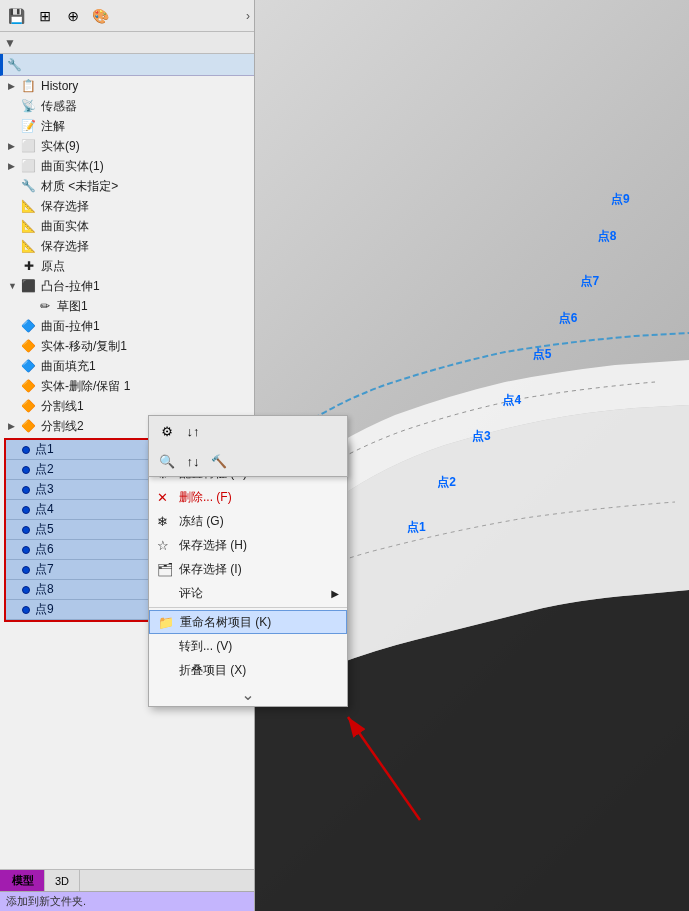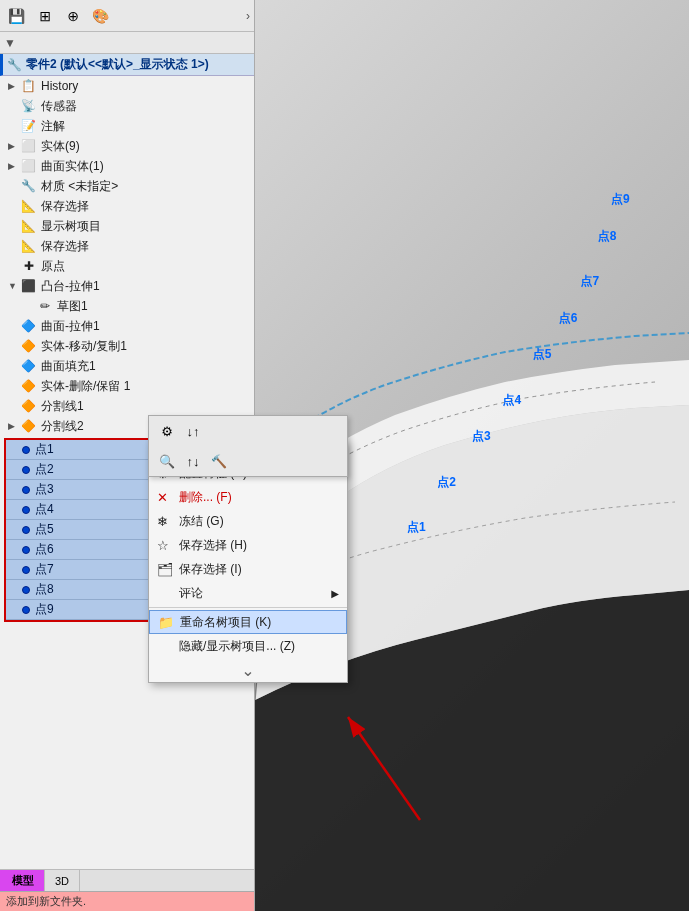--- a/index.html
+++ b/index.html
@@ -165,29 +165,29 @@
     }
     .bottom-tab {
       padding: 2px 10px;
       font-size: 11px;
       cursor: pointer;
       border-right: 1px solid #bbb;
       display: flex;
       align-items: center;
     }
     .bottom-tab.active {
-      background: #d946ef;
+      background: #a21caf;
       font-weight: bold;
       padding-left: 12px;
     }
 
     
     .status-bar {
       height: 20px;
-      background: #fca5a5;
+      background: #c4b5fd;
       border-top: 1px solid #aaa;
       display: flex;
       align-items: center;
       padding: 0 6px;
       font-size: 11px;
       color: #333;
     }
 
     
     .right-panel {
@@ -322,21 +322,20 @@
       <div class="toolbar-btn">🎨</div>
       <div class="toolbar-arrow">›</div>
     </div>
 
     <div class="filter-row">
       <span class="filter-icon">▼</span>
     </div>
 
     <div class="part-header">
       <span style="margin-right:4px;">🔧</span>
-      <span>零件2 (默认&lt;&lt;默认&gt;_显示状态 1&gt;)</span>
     </div>
 
     <div class="tree-area">
 
       <div class="tree-item">
         <span class="arrow">▶</span>
         <span class="item-icon">📋</span>
         <span class="item-label">History</span>
       </div>
 
@@ -372,21 +371,21 @@
 
       <div class="tree-item">
         <span class="arrow" style="color:transparent">▶</span>
         <span class="item-icon" style="color:#888;">📐</span>
         <span class="item-label">保存选择</span>
       </div>
 
       <div class="tree-item">
         <span class="arrow" style="color:transparent">▶</span>
         <span class="item-icon" style="color:#888;">📐</span>
-        <span class="item-label">显示树项目</span>
+        <span class="item-label">曲面实体</span>
       </div>
 
       <div class="tree-item">
         <span class="arrow" style="color:transparent">▶</span>
         <span class="item-icon" style="color:#888;">📐</span>
         <span class="item-label">保存选择</span>
       </div>
 
       <div class="tree-item">
         <span class="arrow" style="color:transparent">▶</span>
@@ -579,27 +578,31 @@
       <span class="ctx-submenu">▶</span>
     </div>
 
     <div class="ctx-separator"></div>
 
     <div class="ctx-item highlighted" style="background:#cce0ff; border:1px solid #6699dd;">
       <span class="ctx-icon">📁</span>
       <span>重命名树项目 (K)</span>
     </div>
 
-
-
-
     <div class="ctx-item">
       <span class="ctx-icon">&nbsp;</span>
-      <span>隐藏/显示树项目... (Z)</span>
-    </div>
+      <span>转到... (V)</span>
+    </div>
+
+    <div class="ctx-item">
+      <span class="ctx-icon">&nbsp;</span>
+      <span>折叠项目 (X)</span>
+    </div>
+
+
 
     <div class="ctx-item" style="justify-content:center; font-size:16px; color:#666;">
       <span>⌄</span>
     </div>
   </div>
 
   <svg class="red-arrow" style="position:absolute; left:0; top:0; width:689px; height:911px; pointer-events:none; z-index:200;">
 
     <defs>
       <marker id="arrowhead" markerWidth="8" markerHeight="6" refX="8" refY="3" orient="auto">

